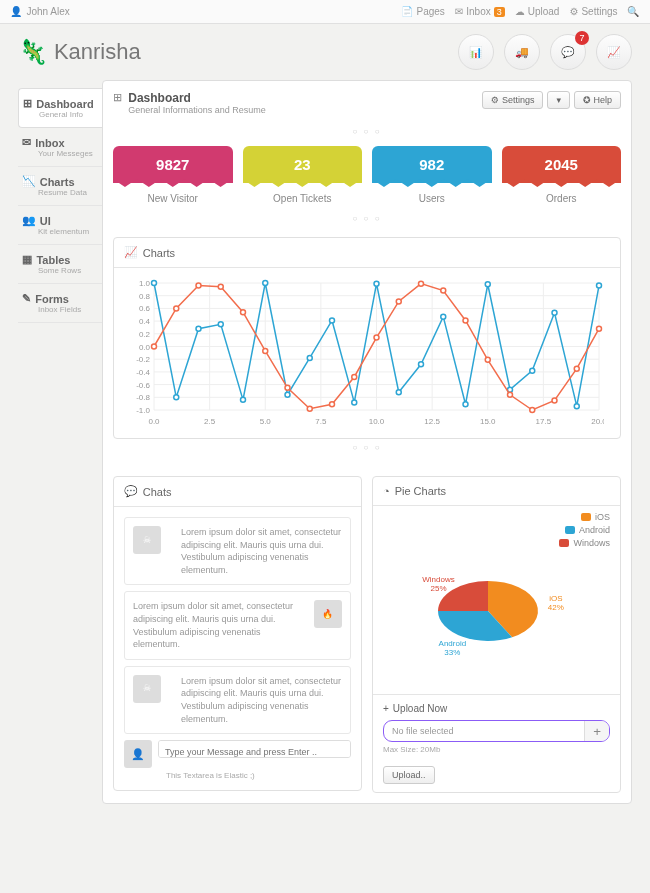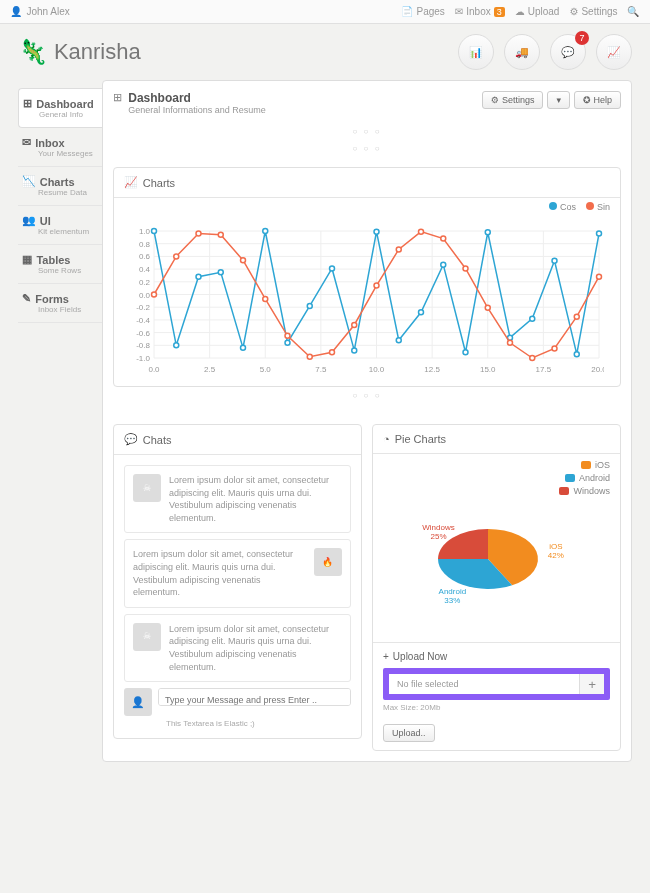--- a/index.html
+++ b/index.html
@@ -35,31 +35,31 @@
 .stat-box::after{content:"";position:absolute;bottom:-4px;left:0;right:0;height:8px;background:inherit;clip-path:polygon(0 0,10% 100%,20% 0,30% 100%,40% 0,50% 100%,60% 0,70% 100%,80% 0,90% 100%,100% 0)}
 .c-pink{background:#d13a6f}.c-yellow{background:#d4d236}.c-blue{background:#2da5d4}.c-red{background:#d84c3a}
 .stat-label{font-size:10px;color:#888;margin-top:10px}
 .panel{border:1px solid #e0e0e0;border-radius:4px;margin-top:10px}
 .panel-head{padding:8px 10px;border-bottom:1px solid #e5e5e5;font-size:11px;color:#666;display:flex;align-items:center;gap:5px}
 .panel-body{padding:10px}
 .chart-legend{display:flex;justify-content:flex-end;gap:10px;font-size:9px;padding:4px 10px}
 .leg-dot{width:8px;height:8px;border-radius:50%;display:inline-block;margin-right:3px}
 .row{display:flex;gap:10px;margin-top:10px}
 .col{flex:1}
-.chat-item{border:1px solid #e8e8e8;border-radius:3px;padding:8px;display:flex;gap:8px;margin-bottom:6px;font-size:9px;color:#999;line-height:1.4}
+.chat-item{border:1px solid #e8e8e8;border-radius:3px;padding:8px;display:flex;gap:20px;margin-bottom:6px;font-size:9px;color:#999;line-height:1.4}
 .avatar{width:28px;height:28px;background:#ddd;border-radius:3px;flex-shrink:0;display:flex;align-items:center;justify-content:center;color:#fff}
 .chat-input{display:flex;gap:6px;margin-top:4px}
 .chat-input textarea{flex:1;border:1px solid #ddd;border-radius:3px;padding:6px;font-size:9px;color:#999;resize:none;height:18px}
 .chat-note{font-size:8px;color:#aaa;margin-top:3px;margin-left:42px}
 .pie-legend{display:flex;flex-direction:column;gap:3px;font-size:9px;align-items:flex-end}
 .leg-item{display:flex;align-items:center;gap:4px}
 .leg-sq{width:10px;height:8px;border-radius:2px}
 .upload-sec{border-top:1px solid #e5e5e5;padding:8px 10px;margin-top:8px}
 .upload-head{font-size:10px;color:#666;padding-bottom:6px;display:flex;align-items:center;gap:4px}
-.file-input{display:flex;border:6px solid #8b5cf6;border-radius:2px;overflow:hidden}
+.file-input{display:flex;border:1px solid #8b5cf6;border-radius:9px;overflow:hidden}
 .file-input span{flex:1;padding:5px 8px;font-size:9px;color:#999}
 .file-input button{background:#f5f5f5;border:none;border-left:1px solid #ddd;padding:0 8px;cursor:pointer;color:#888}
 .file-note{font-size:8px;color:#aaa;margin-top:3px}
 svg{display:block}
 </style>
 </head>
 <body>
 
 <div class="topbar">
   <div class="topbar-left">
@@ -144,31 +144,45 @@
         </div>
       </div>
       <div class="head-btns">
         <div class="btn">⚙ <span>Settings</span></div>
         <div class="btn">▾</div>
         <div class="btn">✪ <span>Help</span></div>
       </div>
     </div>
     <div class="dots">○ ○ ○</div>
 
+    <div class="stats">
+      <div class="stat">
+          <div class="stat-box c-pink">9827</div>
+          <div class="stat-label">New Visitor</div>
+        </div>
+      <div class="stat">
+          <div class="stat-box c-yellow">23</div>
+          <div class="stat-label">Open Tickets</div>
+        </div>
+      <div class="stat">
+          <div class="stat-box c-blue">982</div>
+          <div class="stat-label">Users</div>
+        </div>
+      <div class="stat">
+          <div class="stat-box c-red">2045</div>
+          <div class="stat-label">Orders</div>
+        </div>
+    </div>
     <div class="dots">○ ○ ○</div>
 
     <div class="panel">
       <div class="panel-head">
           <span>📈</span>
           <span>Charts</span>
         </div>
-      <div class="chart-legend">
-        <span><span class="leg-dot" style="background:#2da5d4"></span><span>Cos</span></span>
-        <span><span class="leg-dot" style="background:#f26d4c"></span><span>Sin</span></span>
-      </div>
       <div class="panel-body">
         <svg id="line-chart" width="480" height="150">
             <line x1="30" y1="132" x2="475" y2="132" stroke="#eee"></line>
             <text x="26" y="135" font-size="8" fill="#999" text-anchor="end">-1.0</text>
             <line x1="30" y1="119.3" x2="475" y2="119.3" stroke="#eee"></line>
             <text x="26" y="122.3" font-size="8" fill="#999" text-anchor="end">-0.8</text>
             <line x1="30" y1="106.60000000000001" x2="475" y2="106.60000000000001" stroke="#eee"></line>
             <text x="26" y="109.60000000000001" font-size="8" fill="#999" text-anchor="end">-0.6</text>
             <line x1="30" y1="93.89999999999999" x2="475" y2="93.89999999999999" stroke="#eee"></line>
             <text x="26" y="96.89999999999999" font-size="8" fill="#999" text-anchor="end">-0.4</text>

